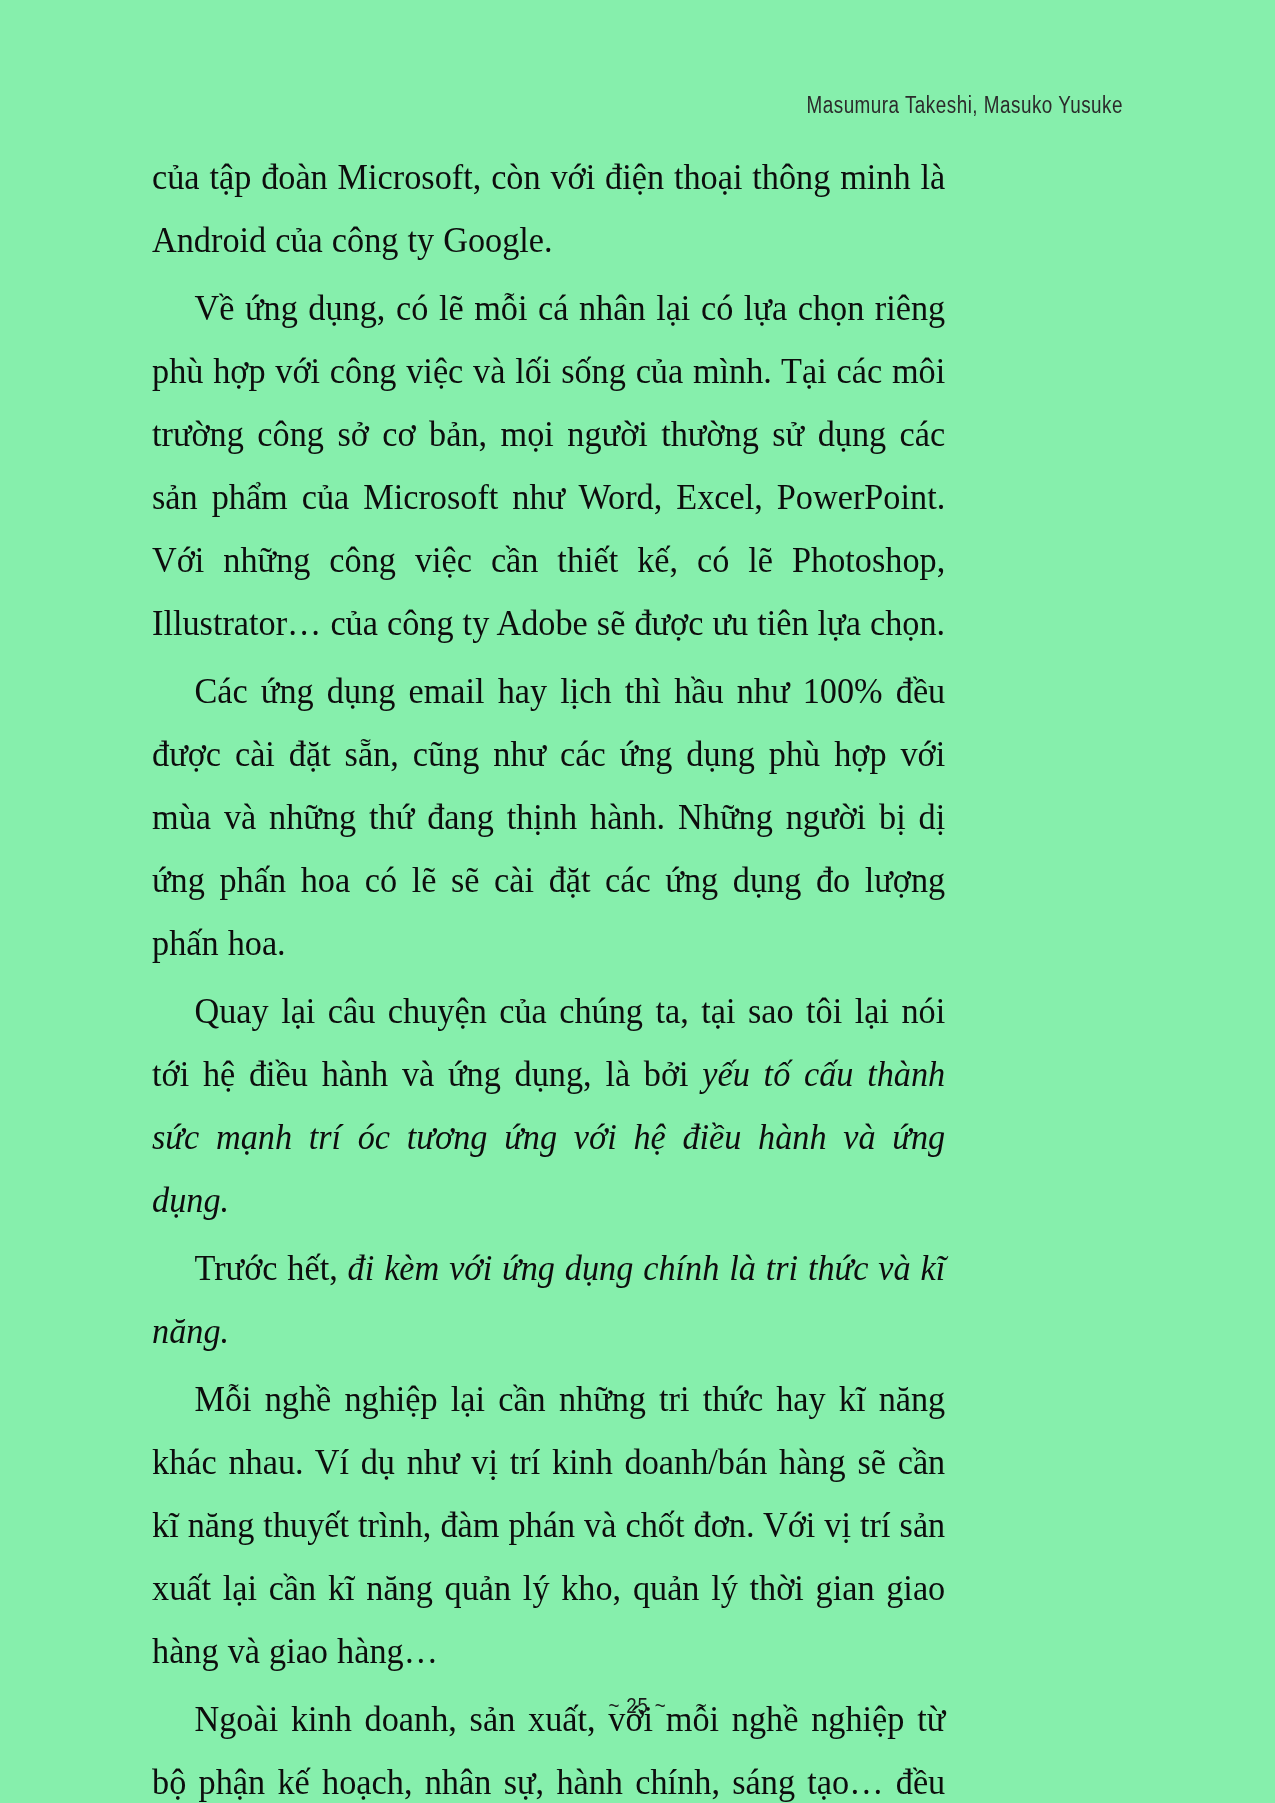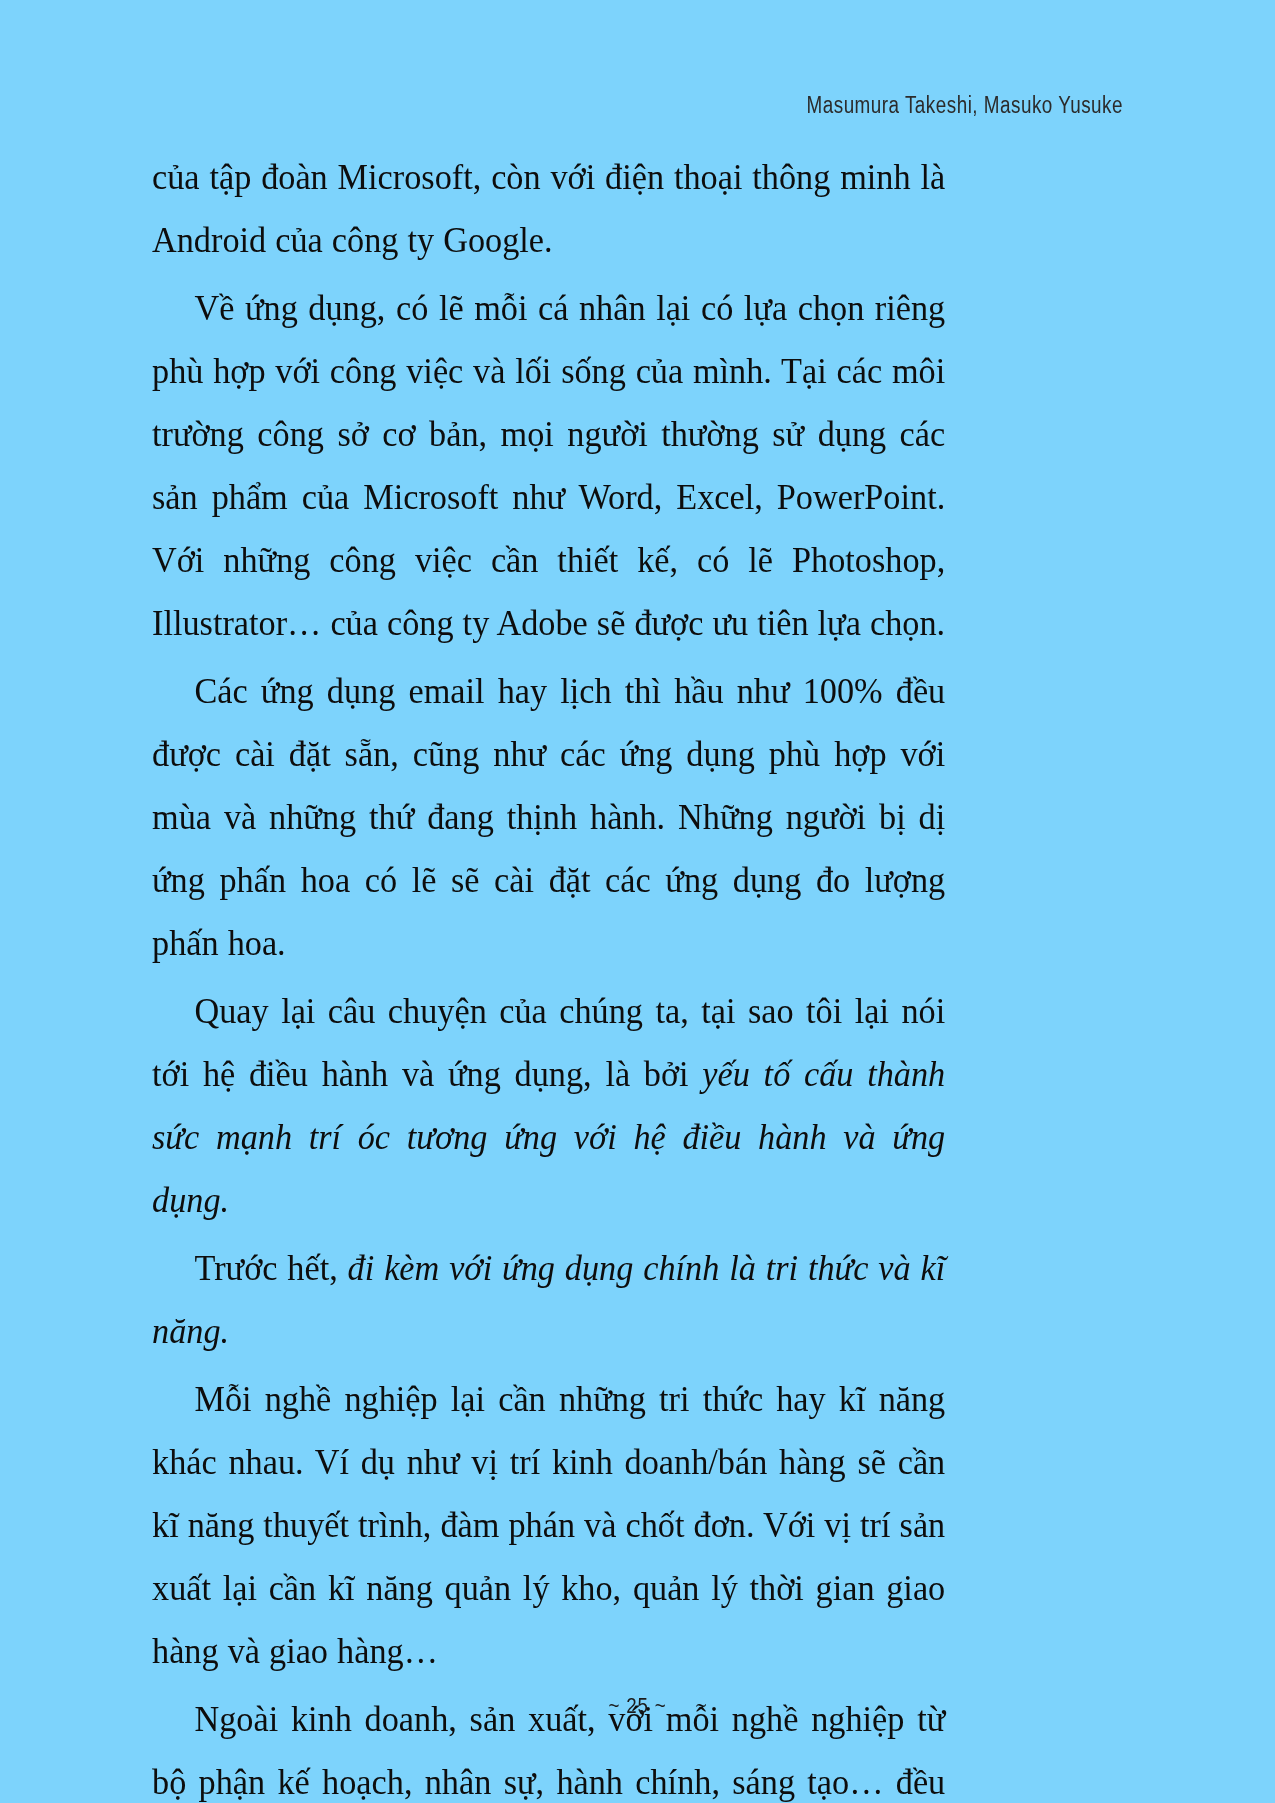--- a/index.html
+++ b/index.html
@@ -4,21 +4,21 @@
 <style>
   html, body {
     margin: 0;
     padding: 0;
     background: #ffffff;
   }
   .page {
     position: relative;
     width: 1275px;
     height: 1803px;
-    background: #7dd3fc;
+    background: #86efac;
     margin: 0 auto;
     overflow: hidden;
     box-sizing: border-box;
   }
 
   
   .running-header {
     position: absolute;
     top: 92px;
     left: 152px;

